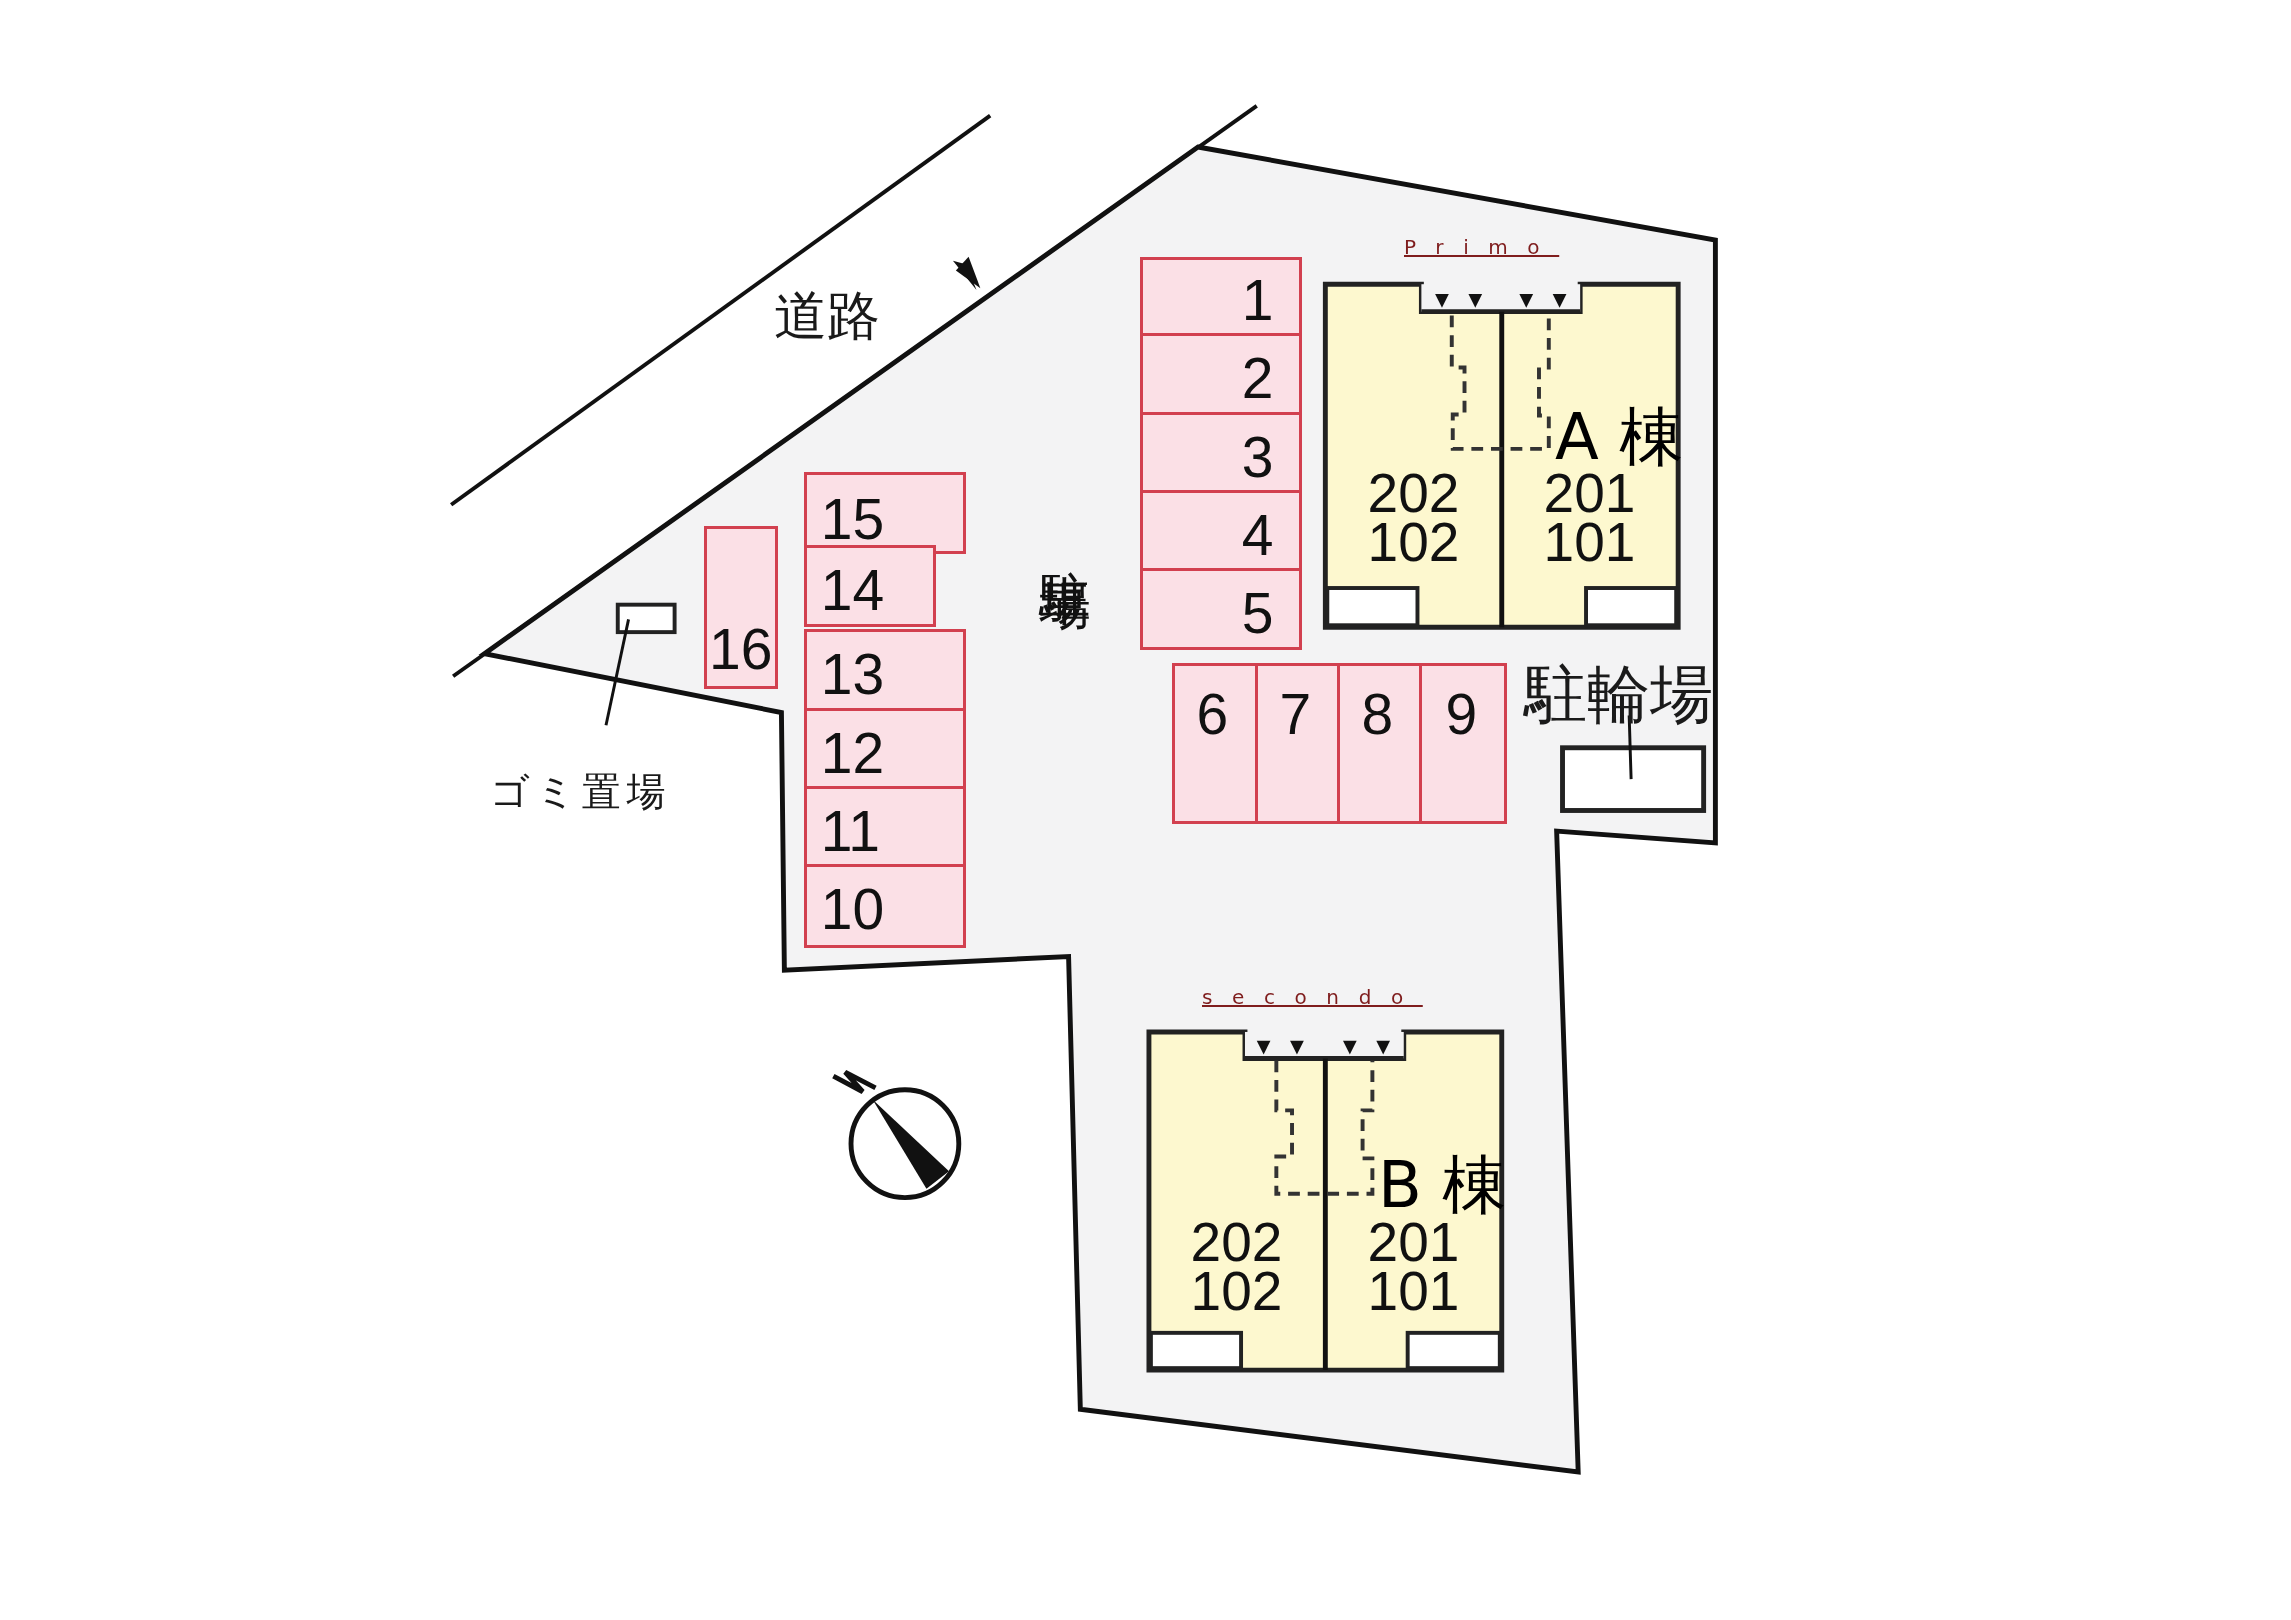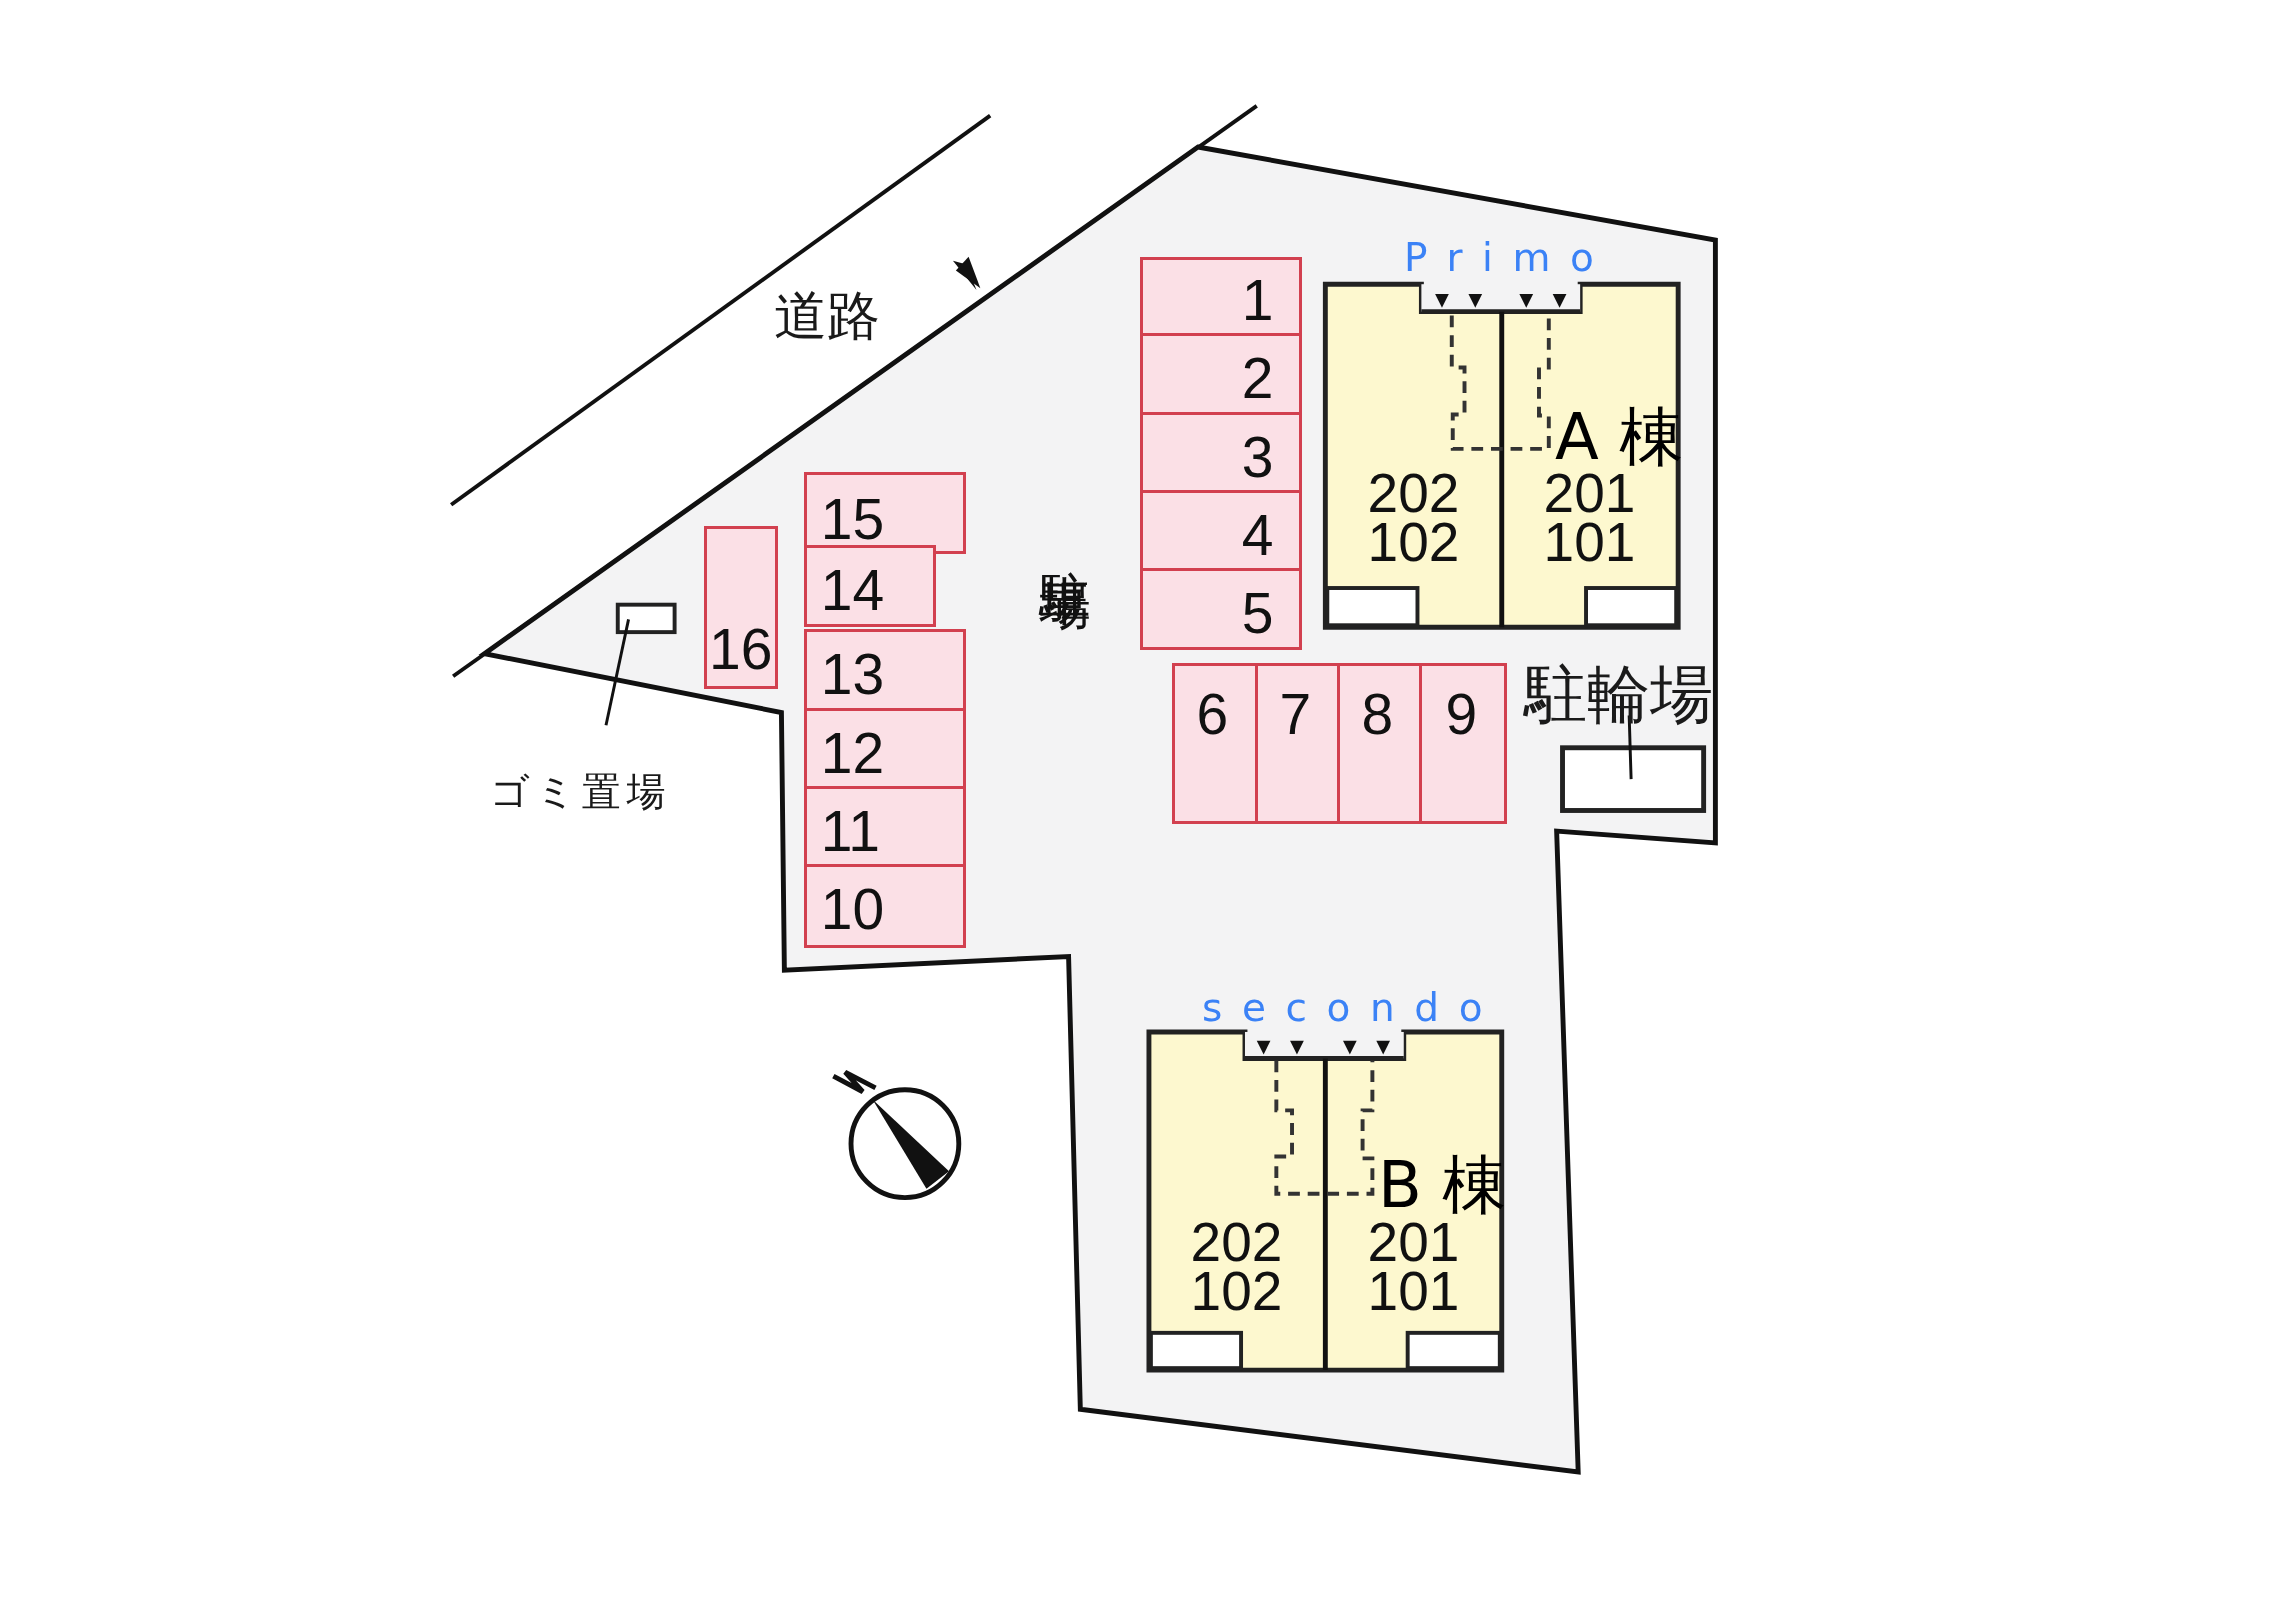--- a/index.html
+++ b/index.html
@@ -4,22 +4,22 @@
   <style>
     html, body { margin: 0; padding: 0; background: #ffffff; }
     body { width: 2292px; height: 1620px; position: relative; overflow: hidden;
            font-family: "DejaVu Sans", "Liberation Sans", sans-serif; color: #111; }
     svg#site { position: absolute; left: 0; top: 0; }
     .lbl { position: absolute; white-space: nowrap; line-height: 1; color: #1a1a1a; }
     .spot { position: absolute; box-sizing: border-box; background: #fbe0e6;
             border: 3.9px solid #d2404f; }
     .spot .num { position: absolute; font-size: 57px; line-height: 1; color: #111;
                  font-family: "Liberation Sans", "DejaVu Sans", sans-serif; }
-    .bldg-name { position: absolute; font-size: 39px; letter-spacing: 19.6px;
-                 font-family: "DejaVu Sans", sans-serif; color: #3b82f6; }
+    .bldg-name { position: absolute; font-size: 20px; letter-spacing: 19.6px;
+                 font-family: "DejaVu Sans", sans-serif; color: #7f1d1d; text-decoration: underline; }
     .unit { position: absolute; font-size: 55px; line-height: 49px; text-align: center;
             font-family: "Liberation Sans", "DejaVu Sans", sans-serif; color: #111; }
     .wing { position: absolute; font-size: 64px; color: #000000; }
     .vertical { position: absolute; font-size: 51px; line-height: 59px; width: 59px; text-align: center; }
   </style>
 </head>
 <body>
 
 <svg id="site" width="2292" height="1620" viewBox="0 0 2338 1653">
 

